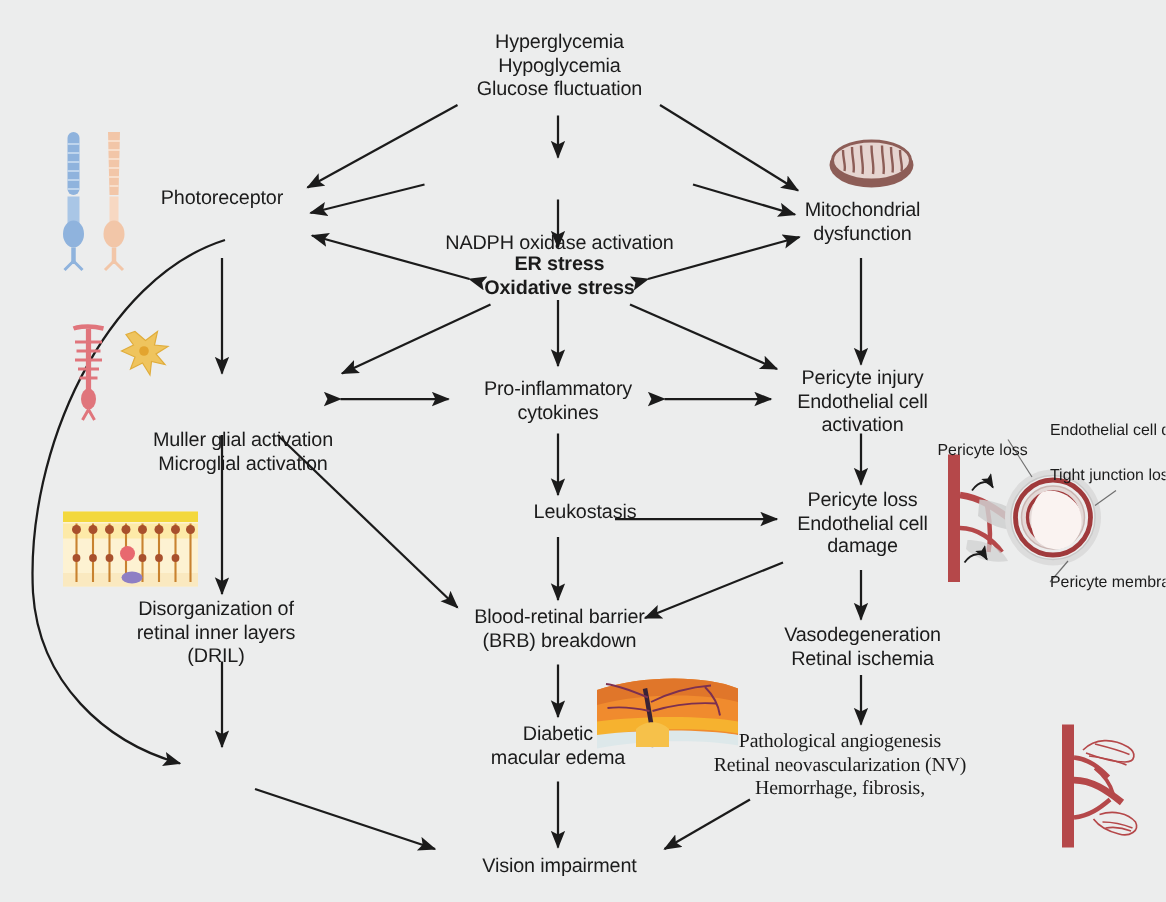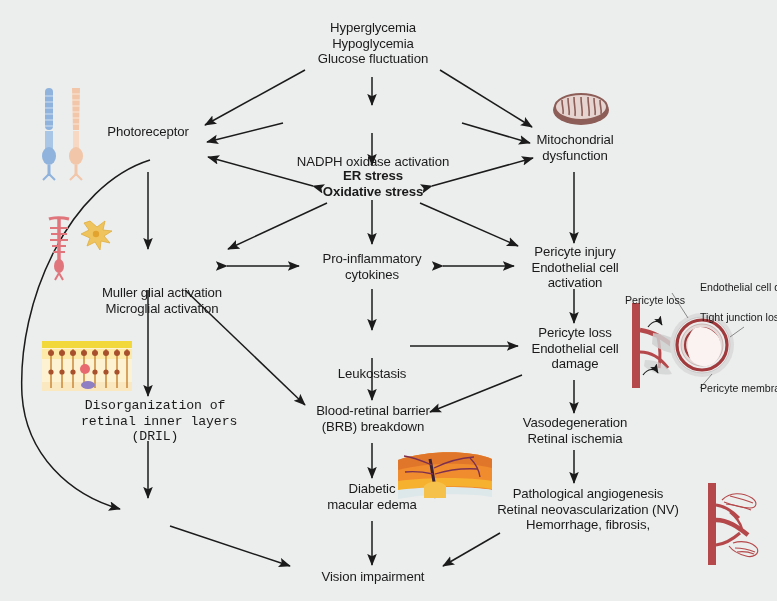--- a/index.html
+++ b/index.html
@@ -303,27 +303,27 @@
     <span class="ln">Pro-inflammatory</span>
     <span class="ln">cytokines</span>
   </div>
 
   <div class="node" style="left:518px;top:244px;width:114px;">
     <span class="ln">Pericyte injury</span>
     <span class="ln">Endothelial cell</span>
     <span class="ln">activation</span>
   </div>
 
-  <div class="node" style="left:81px;top:398px;width:148px;font-family:Liberation Mono, monospace;">
+  <div class="node" style="left:70px;top:398px;width:148px;">
     <span class="ln">Disorganization of</span>
     <span class="ln">retinal inner layers</span>
     <span class="ln">(DRIL)</span>
   </div>
 
-  <div class="node" style="left:322px;top:333px;width:100px;margin-top:33px;">
+  <div class="node" style="left:340px;top:333px;width:100px;">
     <span class="ln">Leukostasis</span>
   </div>
 
   <div class="node" style="left:518px;top:325px;width:114px;">
     <span class="ln">Pericyte loss</span>
     <span class="ln">Endothelial cell</span>
     <span class="ln">damage</span>
   </div>
 
   <div class="node" style="left:302px;top:403px;width:142px;">
@@ -335,21 +335,21 @@
     <span class="ln">Vasodegeneration</span>
     <span class="ln">Retinal ischemia</span>
   </div>
 
 
   <div class="node" style="left:310px;top:481px;width:124px;">
     <span class="ln">Diabetic</span>
     <span class="ln">macular edema</span>
   </div>
 
-  <div class="node" style="left:495px;top:486px;width:186px;">
+  <div class="node" style="left:467px;top:486px;width:186px;font-family:Liberation Serif, serif;">
     <span class="ln">Pathological angiogenesis</span>
     <span class="ln">Retinal neovascularization (NV)</span>
     <span class="ln">Hemorrhage, fibrosis,</span>
   </div>
 
   <div class="node" style="left:303px;top:569px;width:140px;">
     <span class="ln">Vision impairment</span>
   </div>
 
   <div class="anno center" style="left:625px;top:294px;width:58px;">

